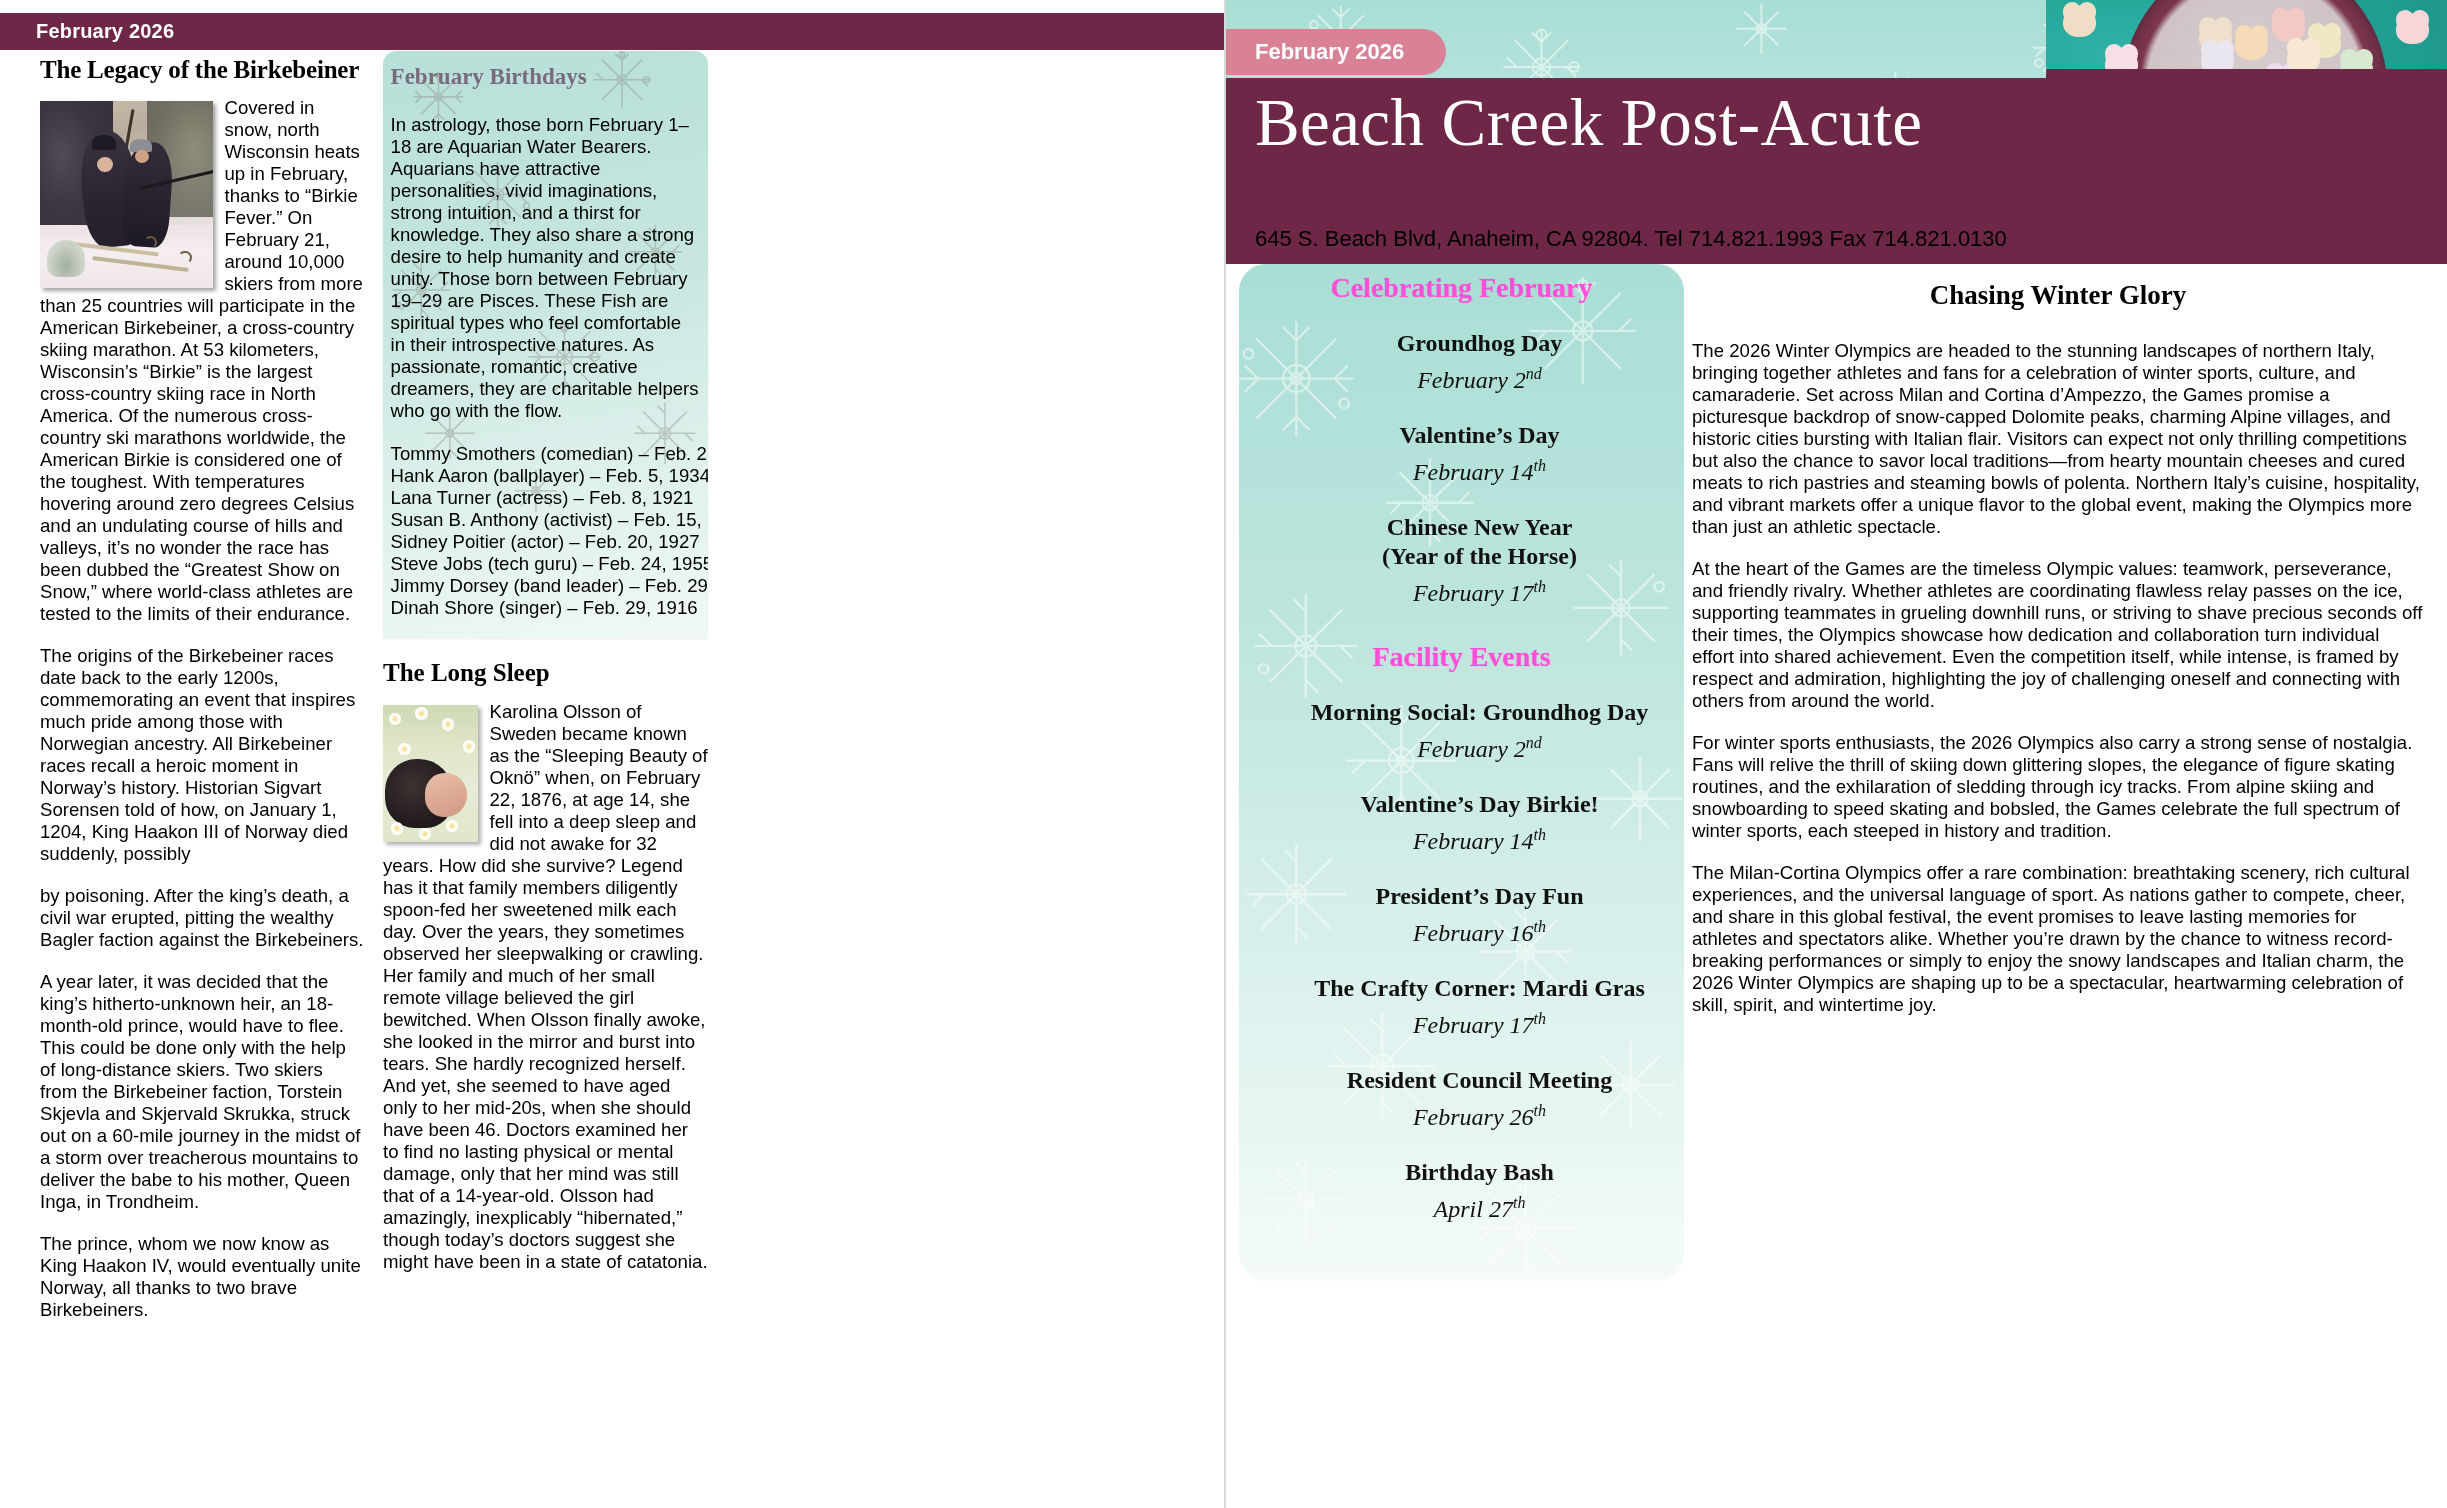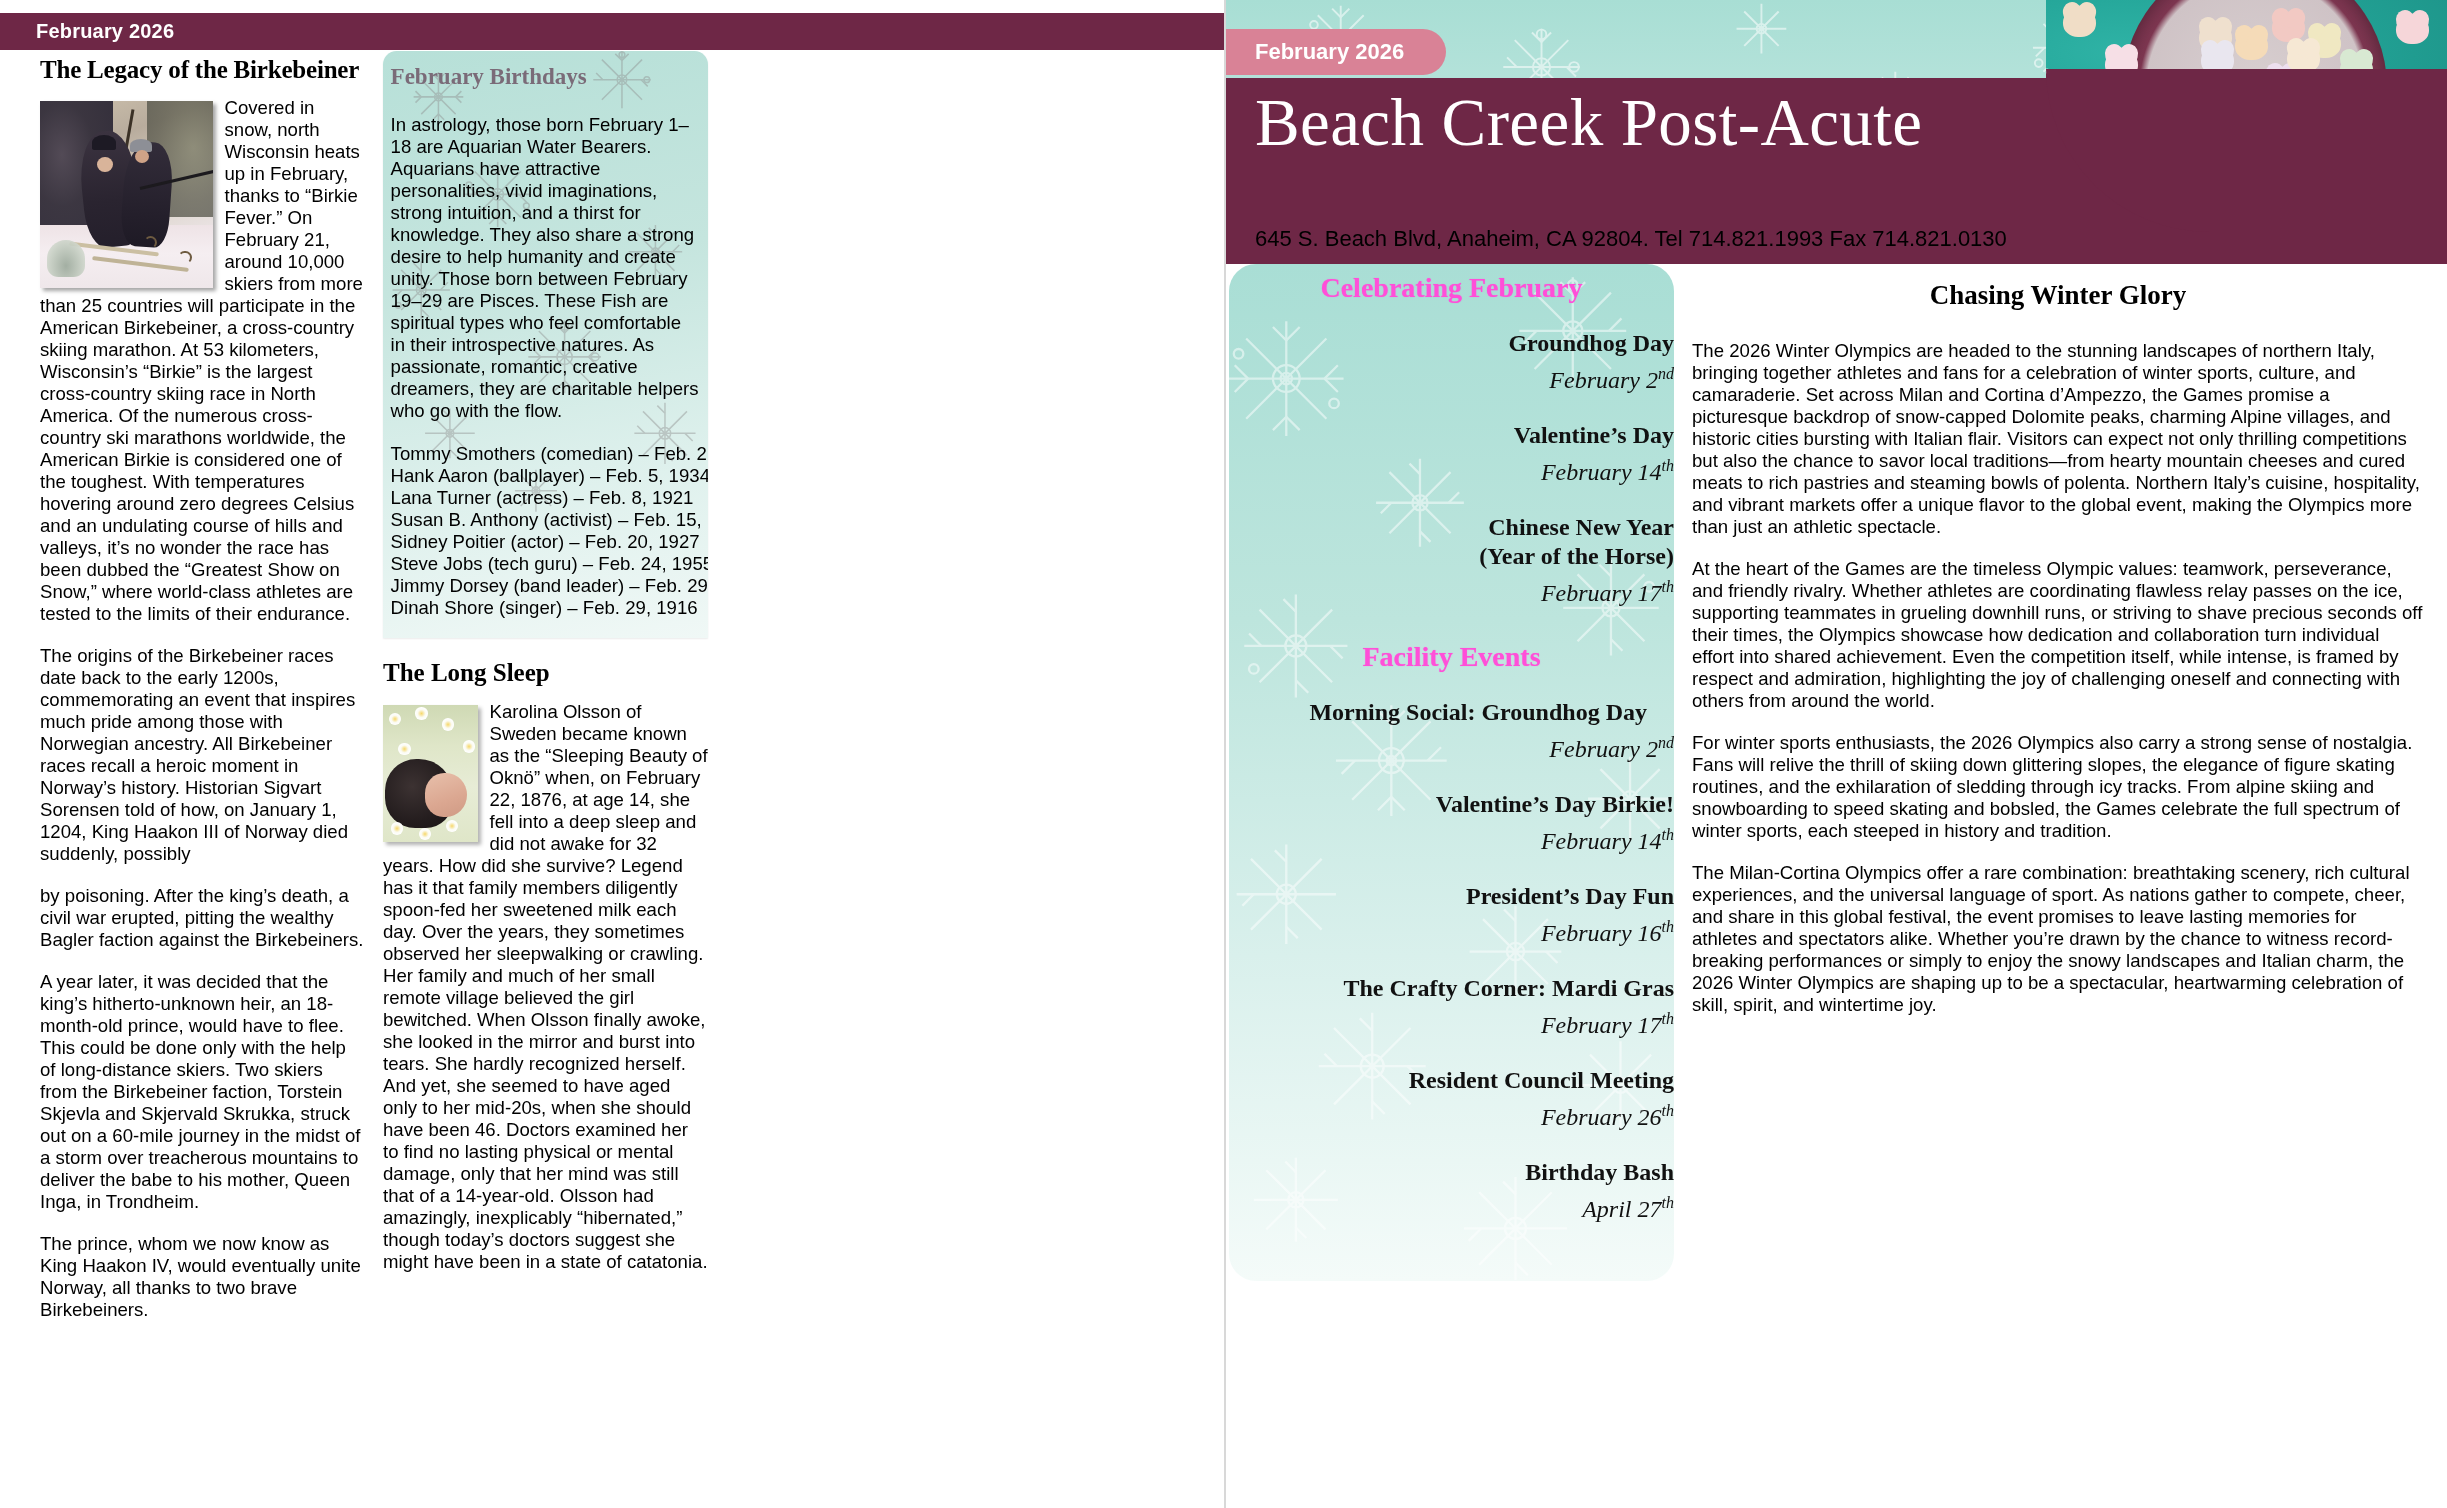--- a/index.html
+++ b/index.html
@@ -224,32 +224,32 @@
     position: absolute; left: 0; top: 174px; width: 1221px; height: 90px;
     background: #6e2746; z-index: 4;
   }
   .rp-addrband::after {
     content:""; position:absolute; right:0; top:-105px; width: 401px; height: 163px;
     background: #6e2746; border-radius: 0 0 0 325px;
   }
 
   .rp-main { position: absolute; left: 0; top: 264px; width: 1221px; height: 1245px; }
   .events-col {
-    position: absolute; left: 3px; top: 0; width: 445px; height: 1017px;
+    position: absolute; left: 13px; top: 0; width: 445px; height: 1017px;
     background: linear-gradient(180deg,#a9ded5 0%,#bde5dd 35%,#d9f0ec 68%,#f4fbf9 100%);
     overflow: hidden;
     border-radius: 27px;
   }
   .ev-section-title {
     position: relative; z-index: 3; text-align: center;
     font-family: "Liberation Serif", serif; font-weight: bold;
     font-size: 28px; color: #ff4fd8;
     text-shadow: 0 0 1px rgba(255,79,216,.6);
   }
-  .ev-item { position: relative; z-index: 3; text-align: right; margin-top: 25px; padding-left: 36px; }
+  .ev-item { position: relative; z-index: 3; text-align: center; margin-top: 25px; padding-left: 36px; }
   .ev-name {
     font-family: "Liberation Serif", serif; font-weight: bold;
     font-size: 24px; color: #111; line-height: 29px;
   }
   .ev-date {
     font-family: "Liberation Serif", serif; font-style: italic;
     font-size: 24px; color: #111; line-height: 31px;
   }
   .ev-date sup { font-size: 16px; vertical-align: super; }
 

